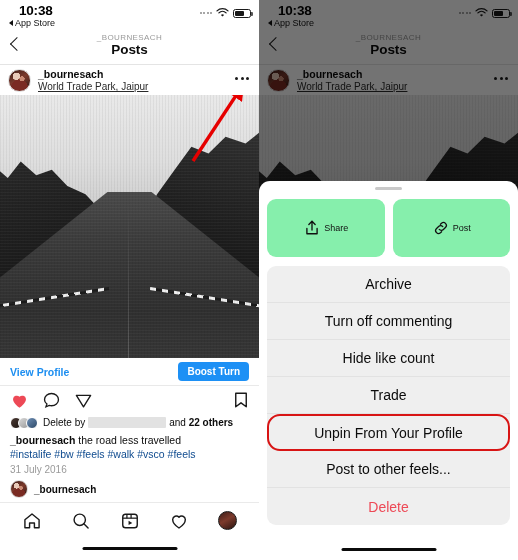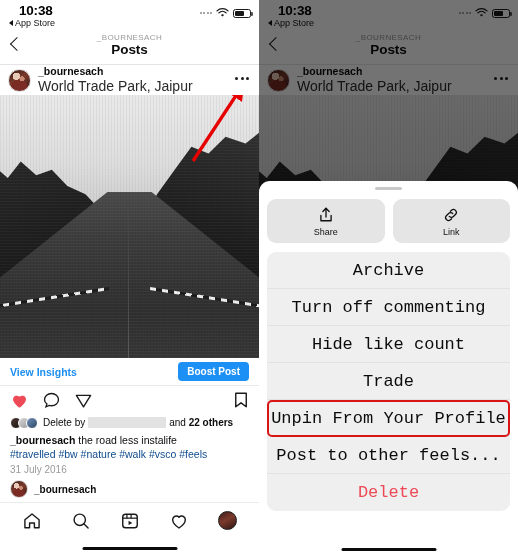--- a/index.html
+++ b/index.html
@@ -90,21 +90,21 @@
     width: 23px; height: 23px; border-radius: 50%; flex: 0 0 auto;
     background:
       radial-gradient(circle at 35% 30%, #e8c9b8 0 18%, transparent 19%),
       radial-gradient(circle at 62% 42%, #c98a74 0 14%, transparent 15%),
       radial-gradient(circle at 50% 85%, #7a2b23 0 40%, transparent 41%),
       linear-gradient(150deg, #3a1c18, #7c3a2c 45%, #2a1410);
     border: 0.5px solid #ddd;
   }
   .ph-text { margin-left: 7px; line-height: 1.15; }
   .ph-user { font-size: 10.5px; font-weight: bold; color: #0b0b0b; }
-  .ph-loc { font-size: 14px; color: #2a2a2a; margin-top: 1px; }
+  .ph-loc { font-size: 10px; color: #2a2a2a; margin-top: 1px; text-decoration: underline; }
   .ph-dots {
     position: absolute; right: 10px; top: 12px;
     display: flex; gap: 2.5px;
   }
   .ph-dots i { width: 3px; height: 3px; background: #1a1a1a; border-radius: 50%; display: block; }
 
   
   .photo {
     position: relative; width: 100%; height: 263px; overflow: hidden;
     background: #2e2e2e;
@@ -236,39 +236,38 @@
     position: absolute; left: 0; right: 0; top: 181px; bottom: 0;
     background: #ffffff; border-radius: 11px 11px 0 0; z-index: 6;
     padding: 0 8px;
   }
   .grabber {
     width: 27px; height: 3px; background: #c9c9c9; border-radius: 3px;
     margin: 6px auto 9px;
   }
   .quick { display: flex; gap: 8px; }
   .quick-btn {
-    flex: 1; background: #e5e5e5; border-radius: 9px; height: 44px;
-    display: flex; flex-direction: column; align-items: center; justify-content: center;
+    flex: 1; background: #86efac; border-radius: 9px; height: 58px;
+    display: flex; flex-direction: row; align-items: center; justify-content: center;
     gap: 3px; border: none;
   }
   .quick-btn span.lbl { font-size: 9px; color: #111; }
   .qi { width: 18px; height: 18px; display: block; }
 
   .menu {
     margin-top: 9px; background: #efefef; border-radius: 9px; overflow: hidden;
   }
   .menu-item {
     position: relative; height: 37px; display: flex; align-items: center;
-    justify-content: center; font-size: 17px; color: #0b0b0b;
+    justify-content: center; font-size: 14px; color: #0b0b0b;
     border-bottom: 1px solid #e2e2e2;
-    font-family: Liberation Mono, monospace;
   }
   .menu-item:last-child { border-bottom: none; }
   .menu-item.danger { color: #ed4956; }
-  .menu-item.highlight { border: 2px solid #d81414; border-radius: 5px; }
+  .menu-item.highlight { border: 2px solid #d81414; border-radius: 13px; }
 
   .sheet .home-ind { bottom: 9px; }
 </style>
 </head>
 <body>
 
 <div class="stage">
 
   <div class="phone left">
 
@@ -330,22 +329,22 @@
         <defs>
           <marker id="ah" markerWidth="5" markerHeight="5" refX="2.2" refY="2.5" orient="auto">
             <path d="M0,0 L5,2.5 L0,5 z" fill="#e60000"></path>
           </marker>
         </defs>
         <line x1="193" y1="66" x2="239" y2="-4" stroke="#e60000" stroke-width="3.4" marker-end="url(#ah)"></line>
       </svg>
     </div>
 
     <div class="insights">
-      <span class="view-insights">View Insights</span>
-      <button class="boost">Boost Post</button>
+      <span class="view-insights">View Profile</span>
+      <button class="boost">Boost Turn</button>
     </div>
 
     <div class="actions">
       <svg class="act" viewBox="0 0 24 24">
         <path d="M12 21s-8.2-5.3-8.2-11A4.8 4.8 0 0 1 12 7.4 4.8 4.8 0 0 1 20.2 10c0 5.7-8.2 11-8.2 11z" fill="#ed4956"></path>
       </svg>
       <svg class="act" viewBox="0 0 24 24">
         <path d="M12 3.2c4.9 0 8.8 3.4 8.8 7.7s-3.9 7.7-8.8 7.7c-1 0-2-.2-2.9-.4l-4.1 1.7 1.2-3.4c-1.8-1.4-3-3.4-3-5.6 0-4.3 3.9-7.7 8.8-7.7z" fill="none" stroke="#1a1a1a" stroke-width="1.7"></path>
       </svg>
       <svg class="act" viewBox="0 0 24 24">
@@ -363,22 +362,22 @@
           <i></i>
         </span>
       <span>Delete by</span>
       <span class="redacted"></span>
       <span>and</span>&nbsp;
       <span class="bold">22 others</span>
     </div>
 
     <div class="caption">
       <span class="user">_bournesach</span>
-      <span>the road less instalife</span>
-      <div class="tags">#travelled #bw #nature #walk #vsco #feels</div>
+      <span>the road less travelled</span>
+      <div class="tags">#instalife #bw #feels #walk #vsco #feels</div>
     </div>
     <div class="date">31 July 2016</div>
 
     <div class="comment-row">
       <div class="avatar"></div>
       <span class="cname">_bournesach</span>
     </div>
 
     <div class="tabbar">
       <svg class="tab-ic" viewBox="0 0 24 24">
@@ -473,21 +472,21 @@
             <path d="M7.8 7.3 12 3.1l4.2 4.2" stroke="#111" stroke-width="1.8" fill="none" stroke-linecap="round" stroke-linejoin="round"></path>
             <path d="M5.2 12.6v7.1h13.6v-7.1" stroke="#111" stroke-width="1.8" fill="none" stroke-linecap="round" stroke-linejoin="round"></path>
           </svg>
           <span class="lbl">Share</span>
         </button>
         <button class="quick-btn">
           <svg class="qi" viewBox="0 0 24 24">
             <path d="M9.6 13.9a3.9 3.9 0 0 0 5.6.2l3-3a3.9 3.9 0 0 0-5.5-5.5l-1.5 1.5" stroke="#111" stroke-width="1.7" fill="none" stroke-linecap="round"></path>
             <path d="M14.4 10.1a3.9 3.9 0 0 0-5.6-.2l-3 3a3.9 3.9 0 0 0 5.5 5.5l1.5-1.5" stroke="#111" stroke-width="1.7" fill="none" stroke-linecap="round"></path>
           </svg>
-          <span class="lbl">Link</span>
+          <span class="lbl">Post</span>
         </button>
       </div>
 
       <div class="menu">
         <div class="menu-item">Archive</div>
         <div class="menu-item">Turn off commenting</div>
         <div class="menu-item">Hide like count</div>
         <div class="menu-item">Trade</div>
         <div class="menu-item highlight">Unpin From Your Profile</div>
         <div class="menu-item">Post to other feels...</div>

